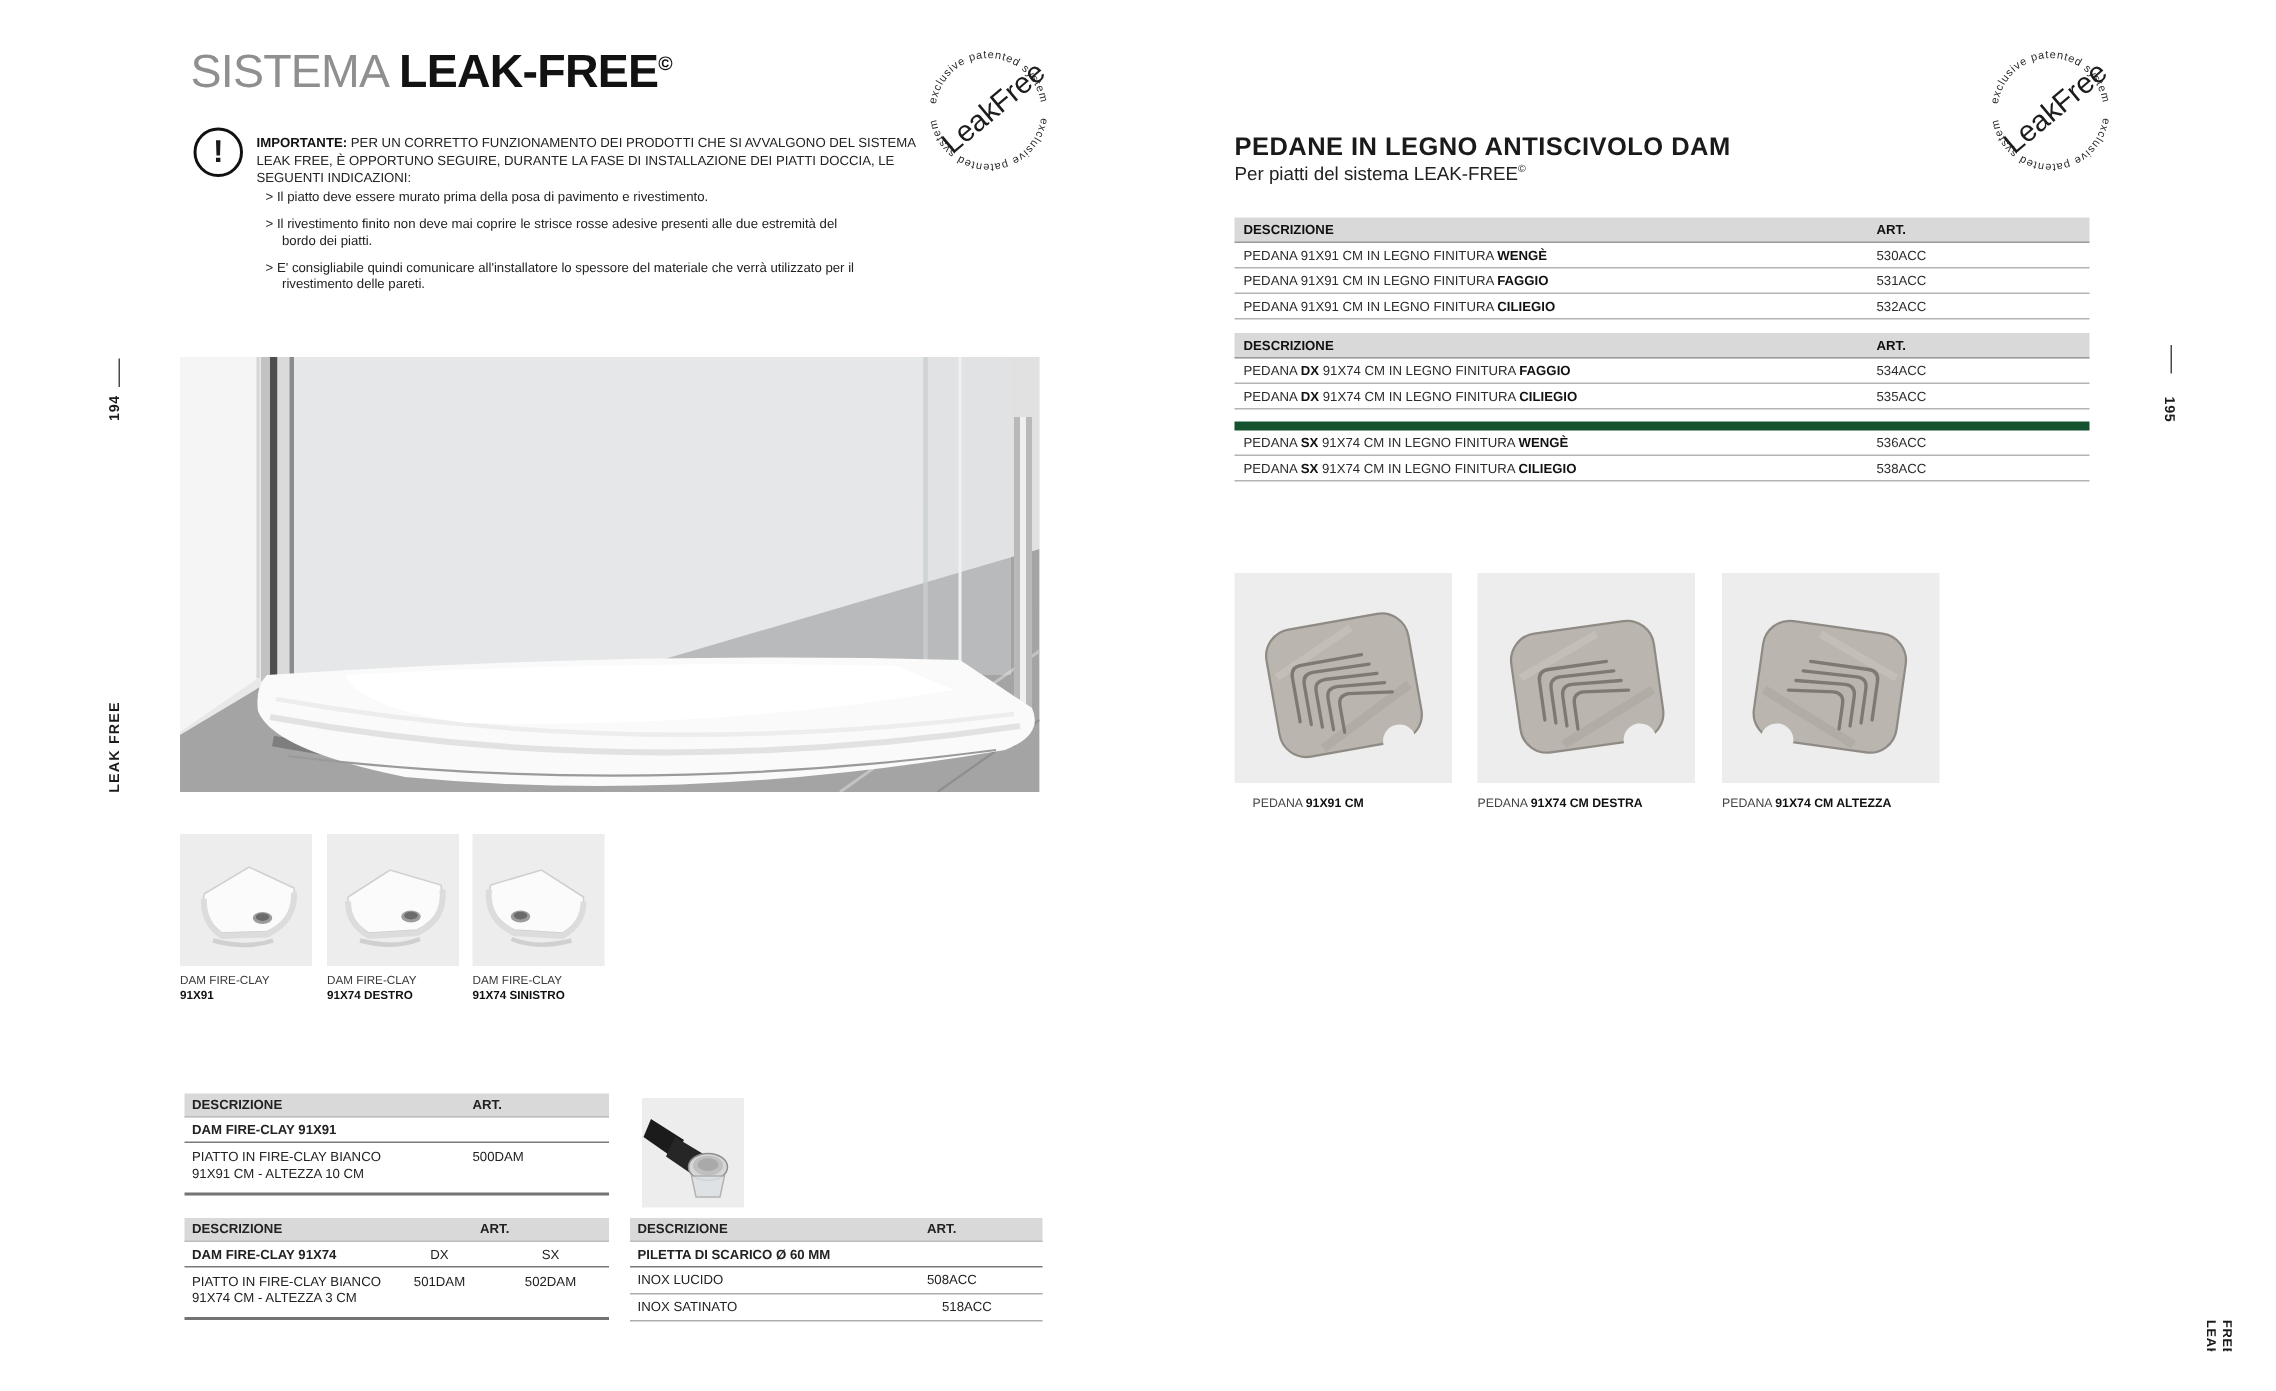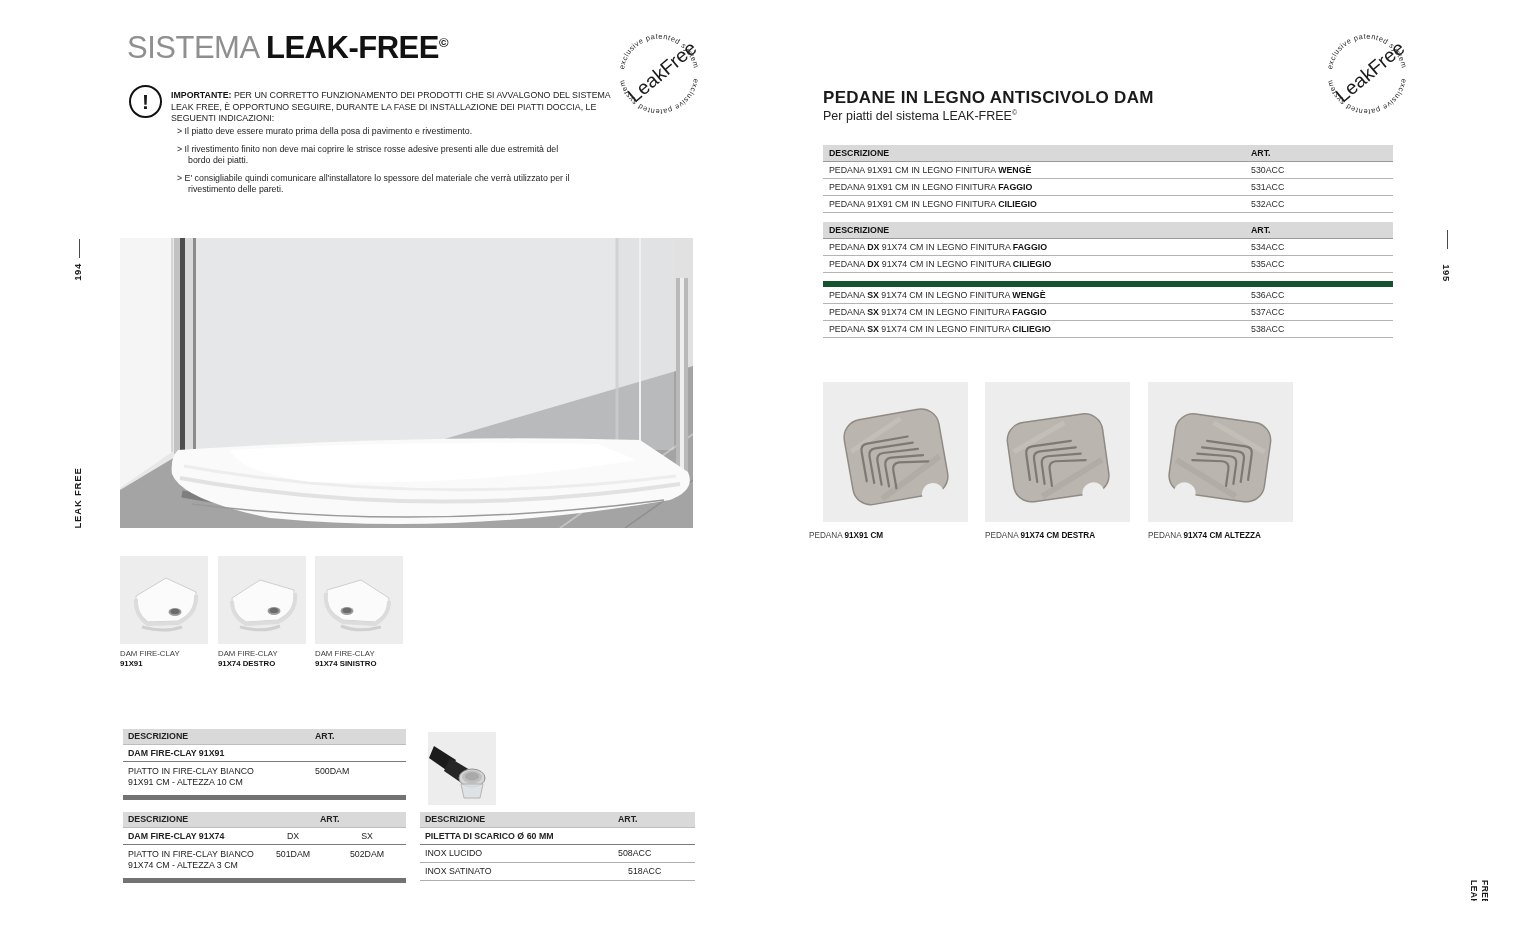--- a/index.html
+++ b/index.html
@@ -30,21 +30,21 @@
   .thumb{top:556px;width:88px;height:88px;background:#ededed;}
   .thumb-cap{top:649px;font-size:7.8px;line-height:10px;color:#3a3a3a;}
   .thumb-cap .b{font-weight:700;color:#111;}
 
   
   .tbl{font-size:8.8px;color:#222;}
   .tbl .h{position:relative;height:15px;line-height:15px;background:#d9d9d9;font-weight:700;
           padding-left:5px;border-bottom:1px solid #bdbdbd;}
   .tbl .sub{position:relative;height:16px;line-height:16px;font-weight:700;padding-left:5px;
             border-bottom:1px solid #7a7a7a;}
-  .tbl .data{position:relative;padding:4px 0 7px 5px;line-height:11px;border-bottom:5px solid #737373;}
+  .tbl .data{position:relative;padding:4px 0 7px 5px;line-height:11px;border-bottom:2px solid #737373;}
   .tbl .row{position:relative;height:17px;line-height:17px;padding-left:5px;border-bottom:1px solid #adadad;}
   .tbl .artcol{position:absolute;top:0;}
   .colc{position:absolute;top:0;width:60px;text-align:center;}
 
   
   .r-title{left:823px;top:88px;font-size:17px;font-weight:700;letter-spacing:0.3px;}
   .r-sub{left:823px;top:109px;font-size:12.5px;color:#222;}
   .r-sub sup{font-size:7px;}
   .rtbl{left:823px;width:570px;font-size:8.8px;color:#2b2b2b;}
   .rtbl .h{position:relative;height:16px;line-height:16px;background:#d9d9d9;font-weight:700;
@@ -306,24 +306,20 @@
     <div class="row">
       <span>PEDANA </span><b>DX</b><span> 91X74 CM IN LEGNO FINITURA </span><b>CILIEGIO</b>
       <span class="art">535ACC</span>
     </div>
     <div class="gap"></div>
     <div class="row topline">
       <span>PEDANA </span><b>SX</b><span> 91X74 CM IN LEGNO FINITURA </span><b>WENGÈ</b>
       <span class="art">536ACC</span>
     </div>
     <div class="row">
-      <span>PEDANA </span><b>SX</b><span> 91X74 CM IN LEGNO FINITURA </span><b>FAGGIO</b>
-      <span class="art">537ACC</span>
-    </div>
-    <div class="row">
       <span>PEDANA </span><b>SX</b><span> 91X74 CM IN LEGNO FINITURA </span><b>CILIEGIO</b>
       <span class="art">538ACC</span>
     </div>
   </div>
 
   <div class="abs prod" style="left:823px;">
     <svg width="145" height="140" viewBox="0 0 145 140">
       <g transform="rotate(-10 72 75)">
         <rect x="25" y="32" width="96" height="86" rx="18" fill="#bab5af" stroke="#8f8a84" stroke-width="1.5"></rect>
         <path d="M30,62 L84,38" stroke="#cac5bf" stroke-width="5" opacity="0.6"></path>
@@ -367,21 +363,21 @@
             <path d="M49,97 L49,74 Q49,67 56,67 L92,68"></path>
             <path d="M56,100 L56,80 Q56,73 63,73 L96,75"></path>
             <path d="M63,103 L63,86 Q63,79 70,79 L100,82"></path>
           </g>
           <circle cx="103" cy="116" r="11" fill="#ededed"></circle>
         </g>
       </g>
     </svg>
   </div>
 
-  <div class="abs prod-cap" style="left:809px;text-align:center;">
+  <div class="abs prod-cap" style="left:835px;text-align:center;">
     <span>PEDANA </span><span class="b">91X91 CM</span>
   </div>
   <div class="abs prod-cap" style="left:985px;">
     <span>PEDANA </span><span class="b">91X74 CM DESTRA</span>
   </div>
   <div class="abs prod-cap" style="left:1148px;">
     <span>PEDANA </span><span class="b">91X74 CM ALTEZZA</span>
   </div>
 
   <div class="abs dash" style="left:1447px;top:230px;"></div>

